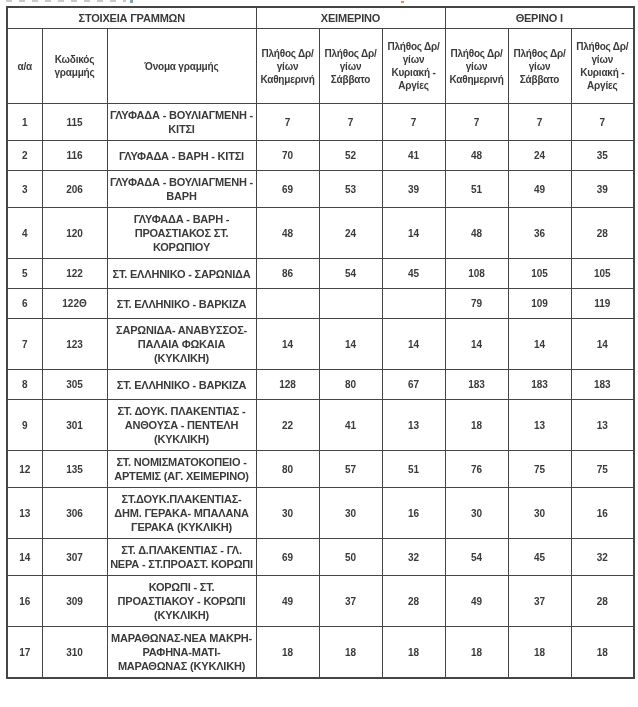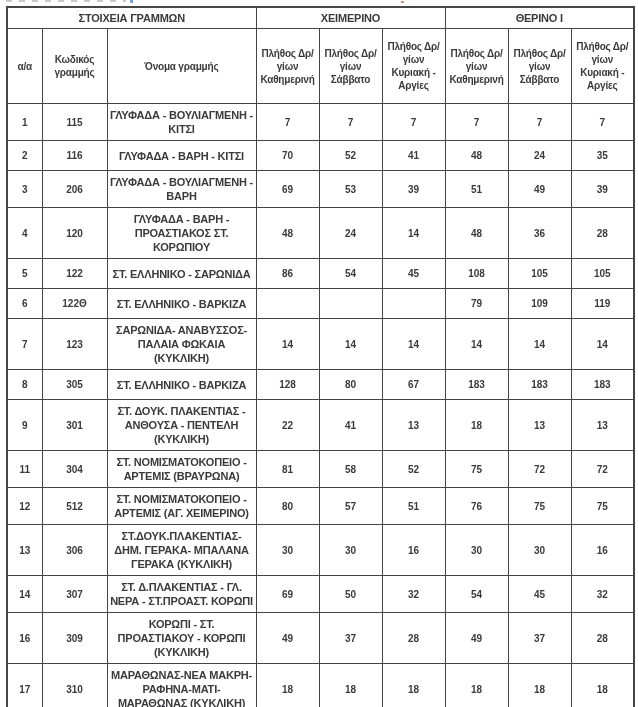--- a/index.html
+++ b/index.html
@@ -209,33 +209,22 @@
           <td>301</td>
           <td class="name">ΣΤ. ΔΟΥΚ. ΠΛΑΚΕΝΤΙΑΣ - ΑΝΘΟΥΣΑ - ΠΕΝΤΕΛΗ (ΚΥΚΛΙΚΗ)</td>
           <td>22</td>
           <td>41</td>
           <td>13</td>
           <td>18</td>
           <td>13</td>
           <td>13</td>
         </tr>
         <tr>
-          <td>11</td>
-          <td>304</td>
-          <td class="name">ΣΤ. ΝΟΜΙΣΜΑΤΟΚΟΠΕΙΟ - ΑΡΤΕΜΙΣ (ΒΡΑΥΡΩΝΑ)</td>
-          <td>81</td>
-          <td>58</td>
-          <td>52</td>
-          <td>75</td>
-          <td>72</td>
-          <td>72</td>
-        </tr>
-        <tr>
           <td>12</td>
-          <td>512</td>
+          <td>135</td>
           <td class="name">ΣΤ. ΝΟΜΙΣΜΑΤΟΚΟΠΕΙΟ - ΑΡΤΕΜΙΣ (ΑΓ. ΧΕΙΜΕΡΙΝΟ)</td>
           <td>80</td>
           <td>57</td>
           <td>51</td>
           <td>76</td>
           <td>75</td>
           <td>75</td>
         </tr>
         <tr>
           <td>13</td>

